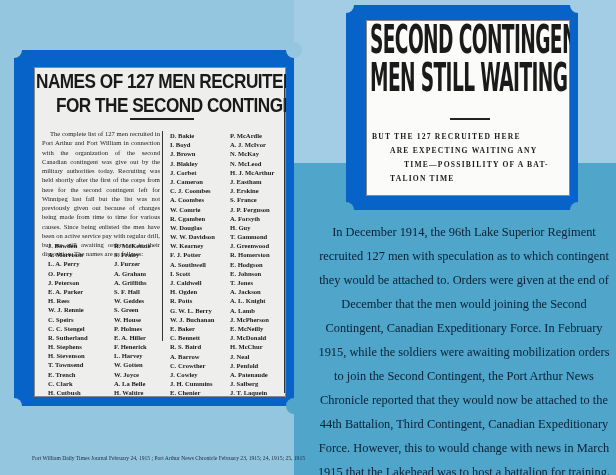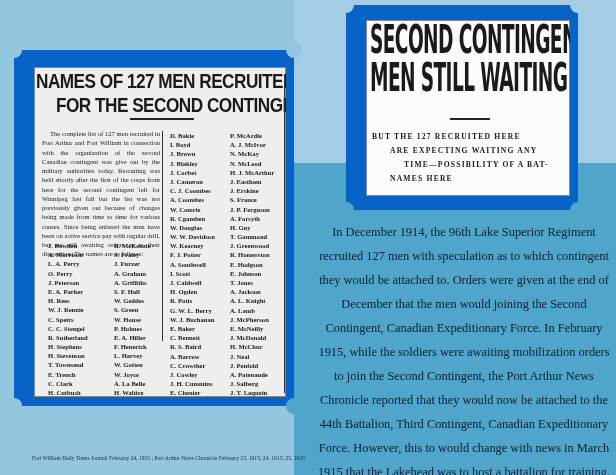--- a/index.html
+++ b/index.html
@@ -180,18 +180,18 @@
   <div class="notch" style="left:-8px; bottom:-8px; background:#4fa5ca;"></div>
   <div class="notch" style="right:-8px; bottom:-8px; background:#4fa5ca;"></div>
 </div>
 <div class="paper right-paper">
   <div class="rh" style="top:1px;">SECOND CONTINGENT</div>
   <div class="rh" style="top:39px;">MEN STILL WAITING</div>
   <div class="rule-short" style="left:84px; top:98px; width:40px; height:1.5px;"></div>
   <div class="rsub" style="left:6px; top:112px;">BUT THE 127 RECRUITED HERE</div>
   <div class="rsub" style="left:24px; top:126px;">ARE EXPECTING WAITING ANY</div>
   <div class="rsub" style="left:38px; top:140px;">TIME—POSSIBILITY OF A BAT-</div>
-  <div class="rsub" style="left:24px; top:154px;">NAMES HERE</div>
+  <div class="rsub" style="left:24px; top:154px;">TALION TIME</div>
 </div>
 
 <div class="story">In December 1914, the 96th Lake Superior Regiment recruited 127 men with speculation as to which contingent they would be attached to. Orders were given at the end of December that the men would joining the Second Contingent, Canadian Expeditionary Force. In February 1915, while the soldiers were awaiting mobilization orders to join the Second Contingent, the Port Arthur News Chronicle reported that they would now be attached to the 44th Battalion, Third Contingent, Canadian Expeditionary Force.  However, this to would change with news in March 1915 that the Lakehead was to host a battalion for training.</div>
 
 <div class="credit">Fort William Daily Times Journal February 24, 1915 ; Port Arthur News Chronicle February 23, 1915; 24, 1915; 25, 1915</div>
 
 </body></html>

